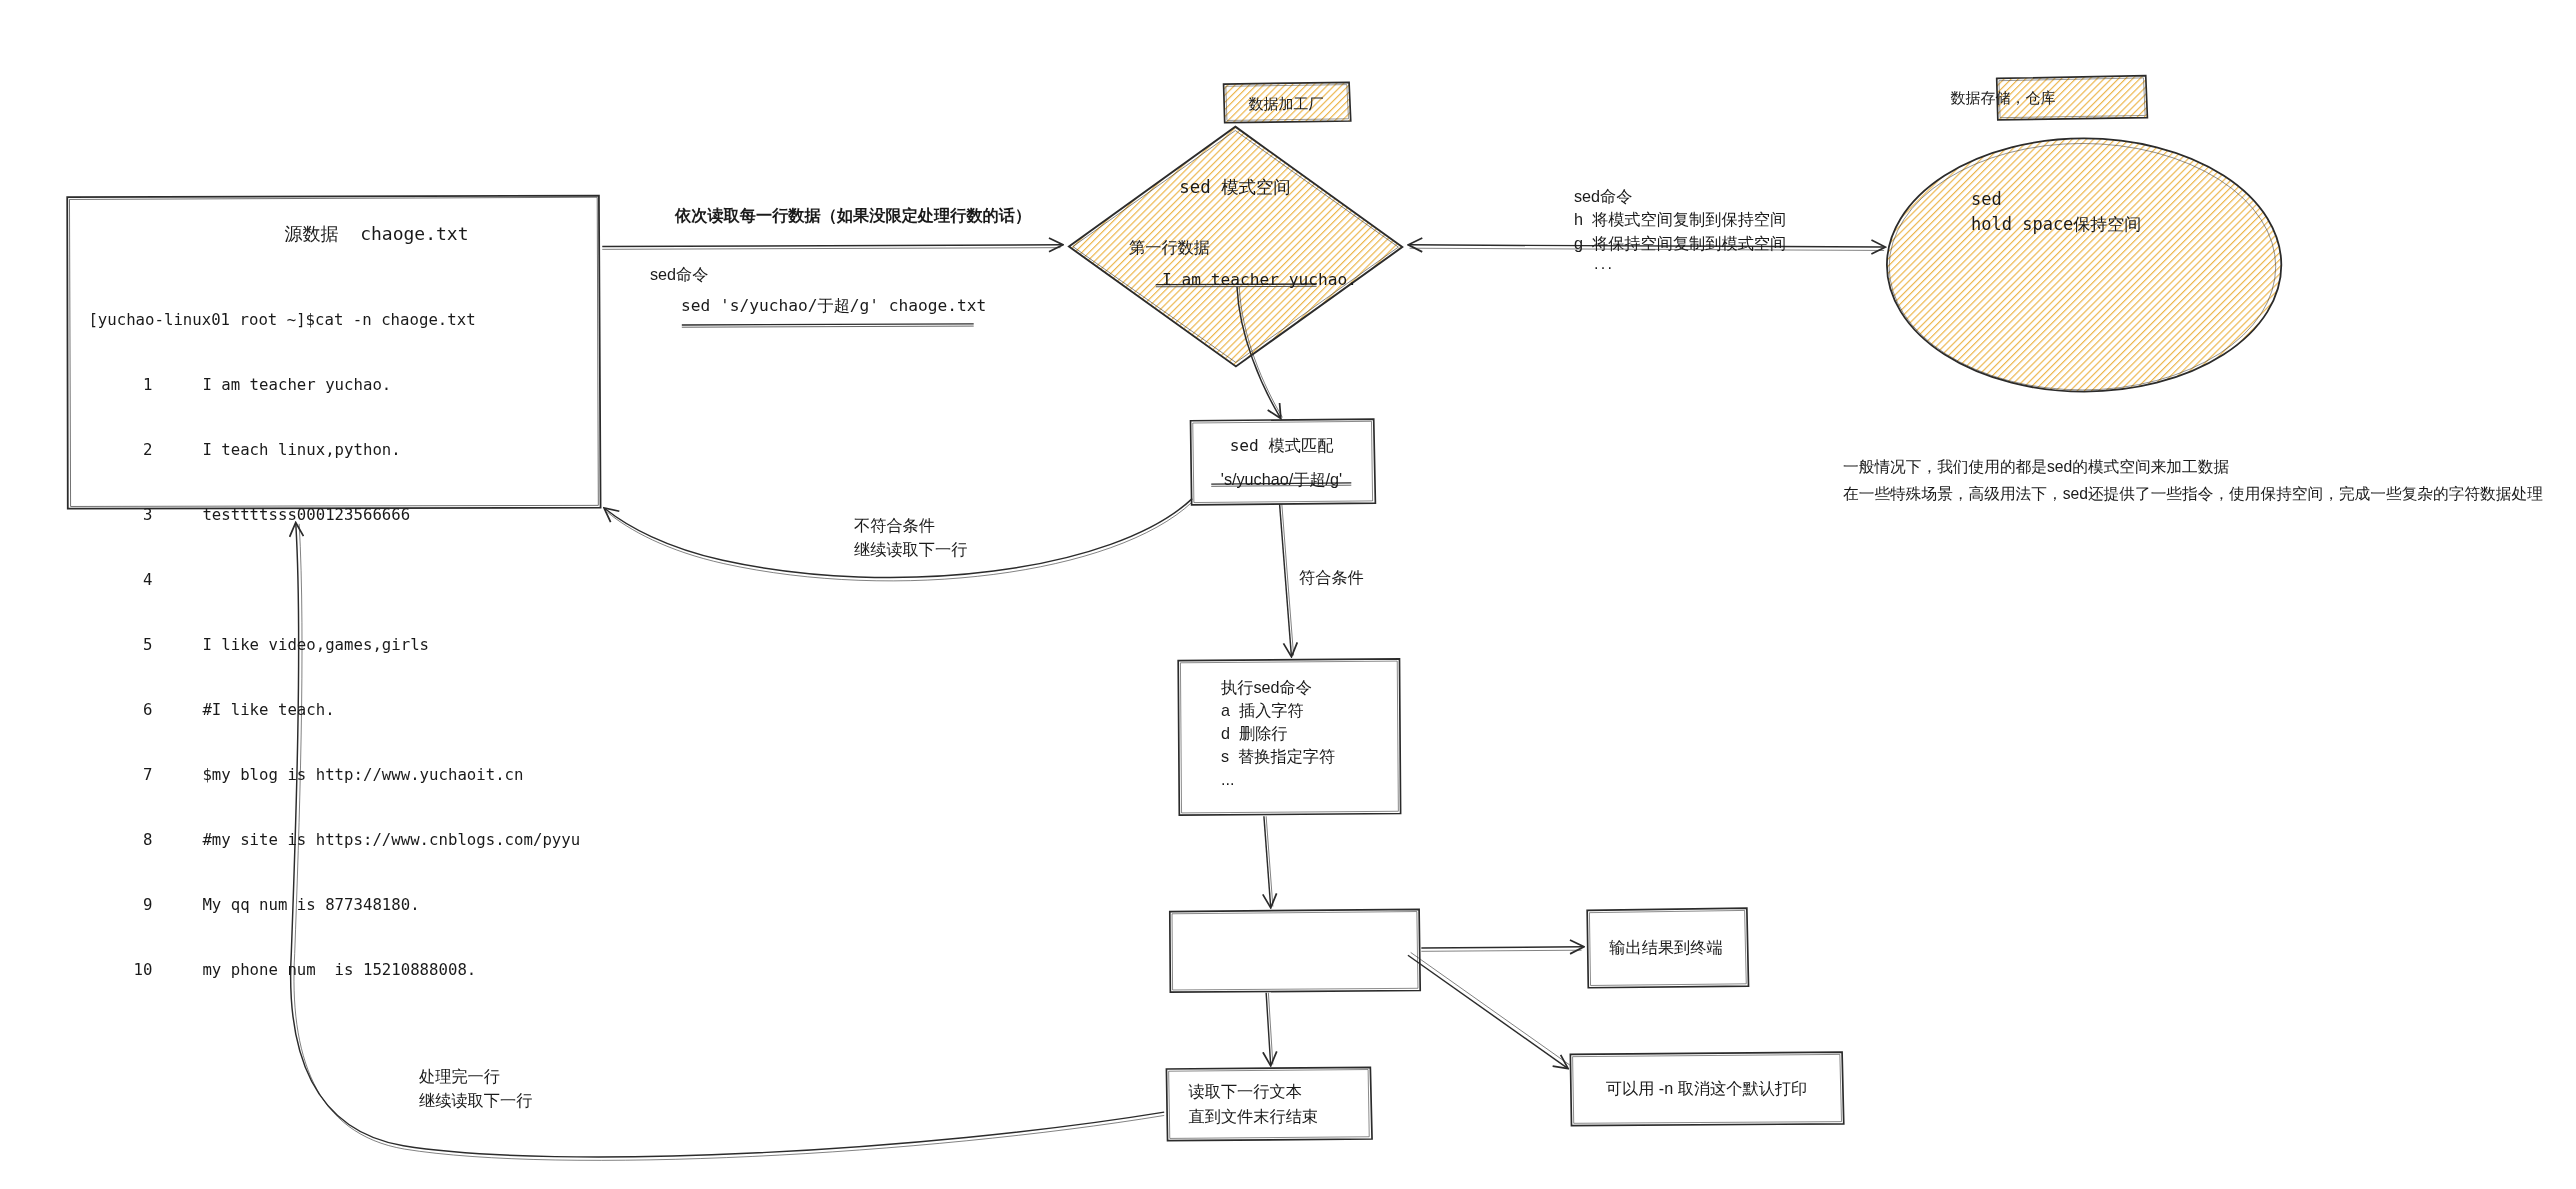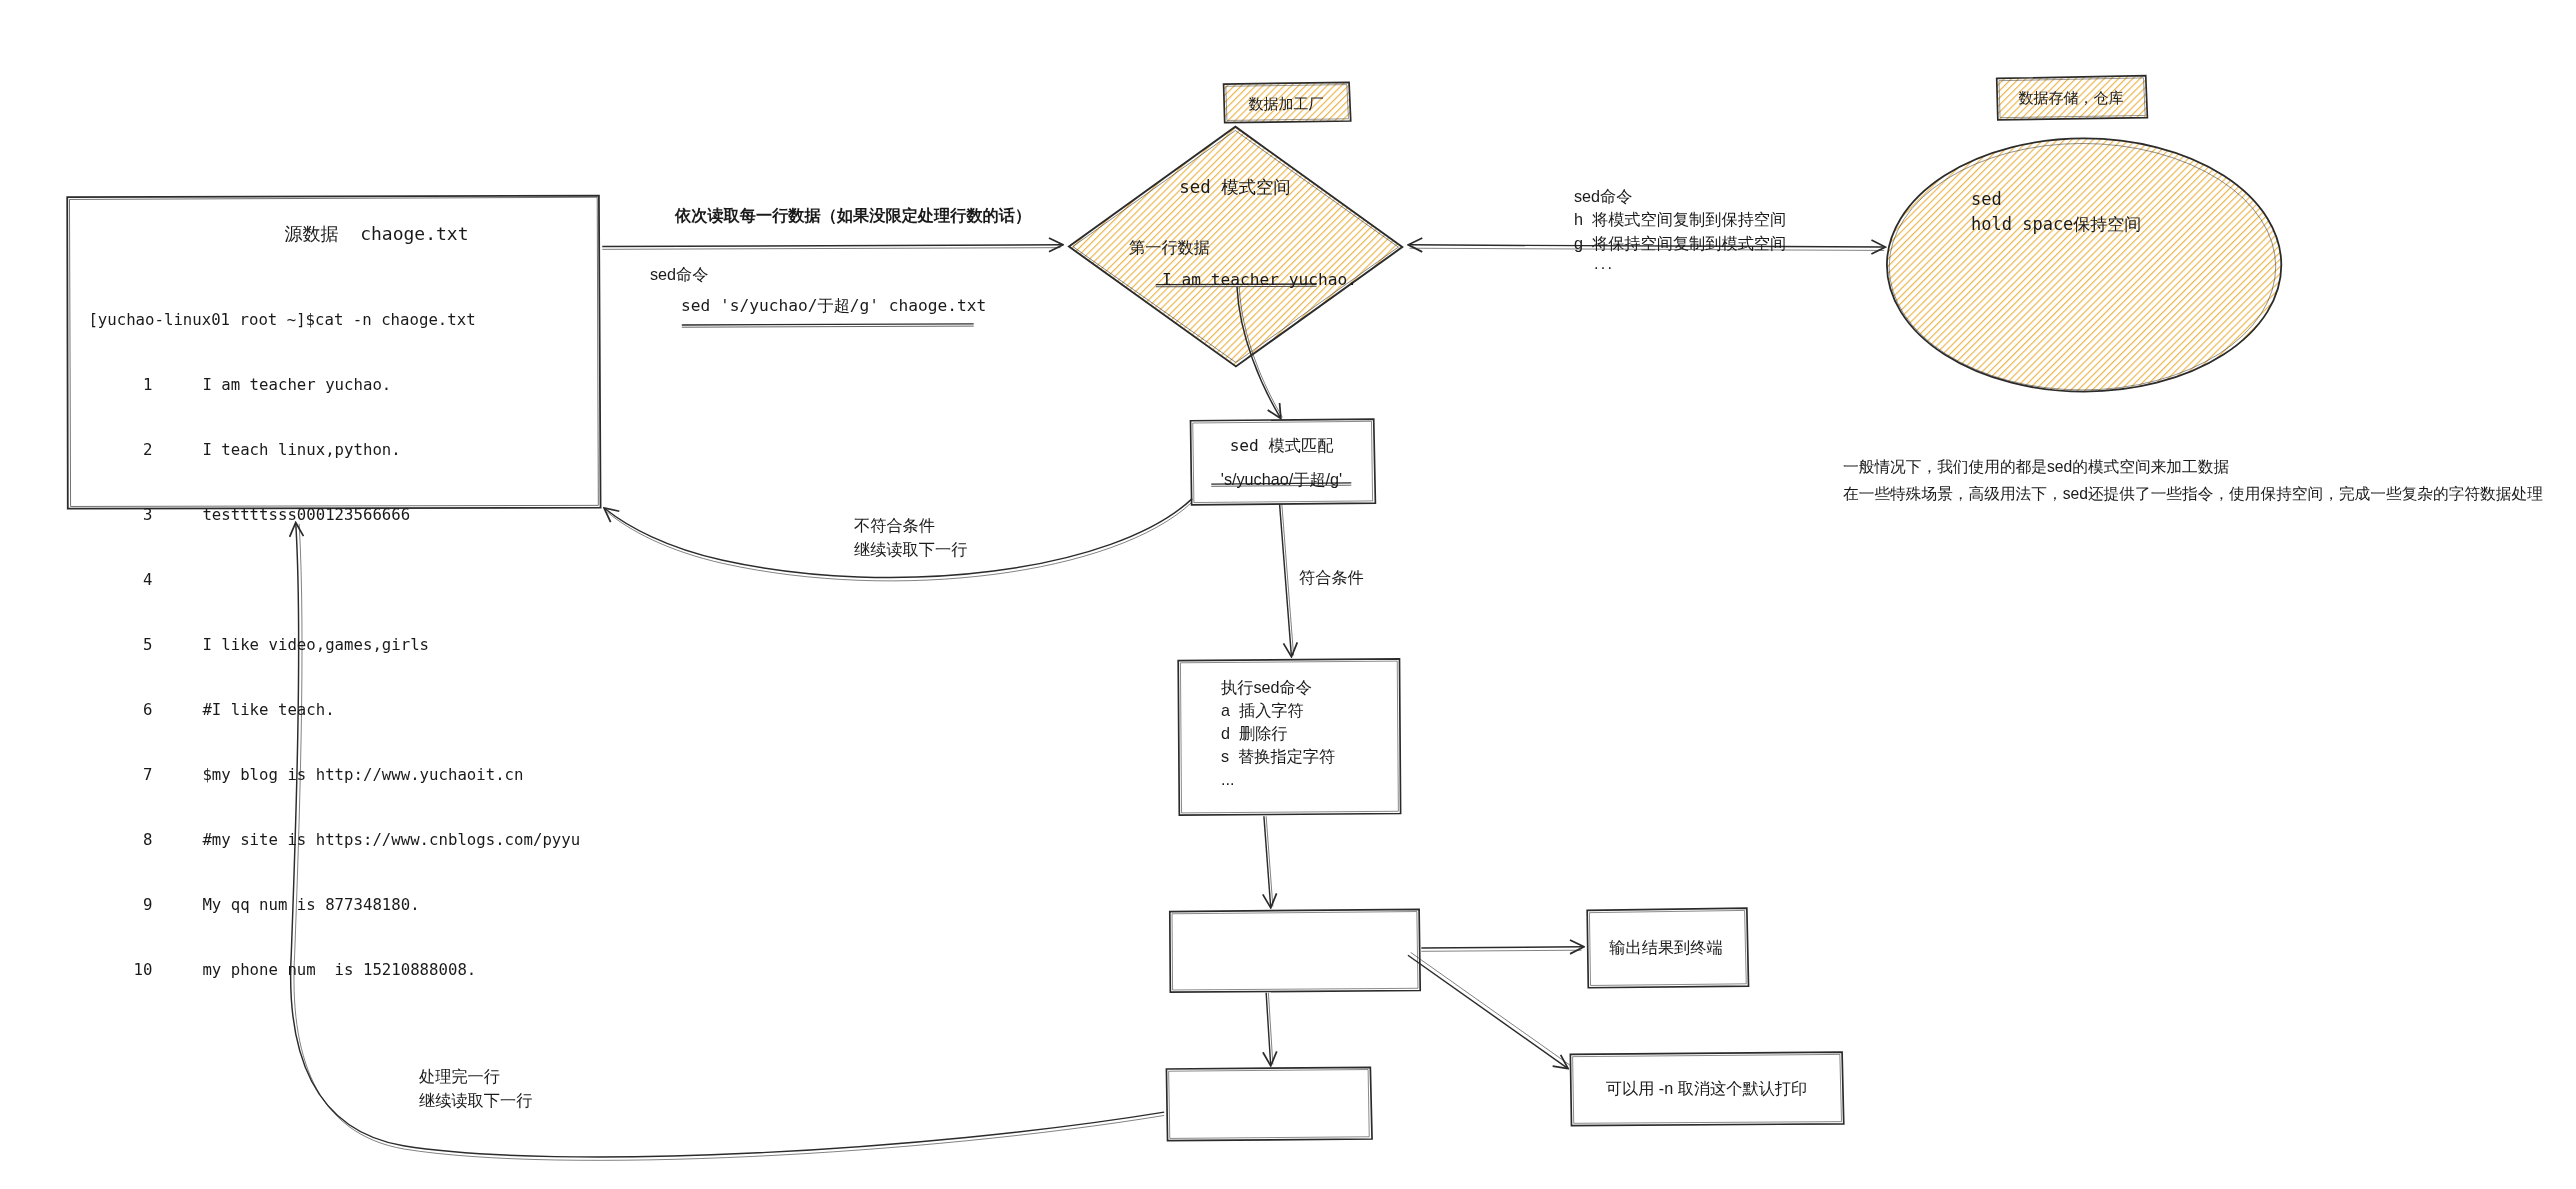--- a/index.html
+++ b/index.html
@@ -20,21 +20,21 @@
   #src-box{left:66px;top:195px;width:535px;height:314px;}
   #src-title{left:0;top:27px;width:535px;font-size:18px;padding-left:43px;}
   #src-term{left:22.4px;top:71px;font-size:15.7px;}
   #src-term .ln{display:block;}
   #src-term .num{display:inline-block;width:64px;text-align:right;}
   #src-term .body{display:inline-block;padding-left:50px;}
 
   
   #cap-factory{left:1222px;top:83px;width:128px;height:39px;}
   #cap-factory .t{left:0;top:11.2px;width:128px;font-size:15px;}
-  #cap-store{left:1996px;top:76px;width:148px;height:43px;}
+  #cap-store{left:1928px;top:76px;width:148px;height:43px;}
   #cap-store .t{left:0;top:12.3px;width:150px;font-size:15px;}
 
   
   #diamond{left:1067px;top:126px;width:336px;height:241px;}
   #dia-t1{left:0;top:49px;width:336px;font-size:17.4px;}
   #dia-t2{left:62px;top:110px;font-size:16.2px;}
   #dia-t3{left:95px;top:143px;font-size:16.2px;}
 
   
   #ellipse{left:1888px;top:139px;width:392px;height:252px;}
@@ -238,20 +238,23 @@
   <div class="node" id="box-match">
     <div class="txt ctr mono l1">sed 模式匹配</div>
     <div class="txt ctr sans l2">'s/yuchao/于超/g'</div>
   </div>
 
   <div class="node" id="box-exec">
     <div class="txt sans blk"><span>执行sed命令</span><br><span>a  插入字符</span><br><span>d  删除行</span><br><span>s  替换指定字符</span><br><span>...</span></div>
   </div>
 
 
+  <div class="node" id="box-next">
+    <div class="txt sans blk"><span>读取下一行文本</span><br><span>直到文件末行结束</span></div>
+  </div>
 
   <div class="node" id="box-term">
     <div class="txt ctr sans blk">输出结果到终端</div>
   </div>
 
   <div class="node" id="box-dashn">
     <div class="txt ctr sans blk">可以用 -n 取消这个默认打印</div>
   </div>
 
   <div class="txt sans" id="lbl-readline">依次读取每一行数据（如果没限定处理行数的话）</div>

